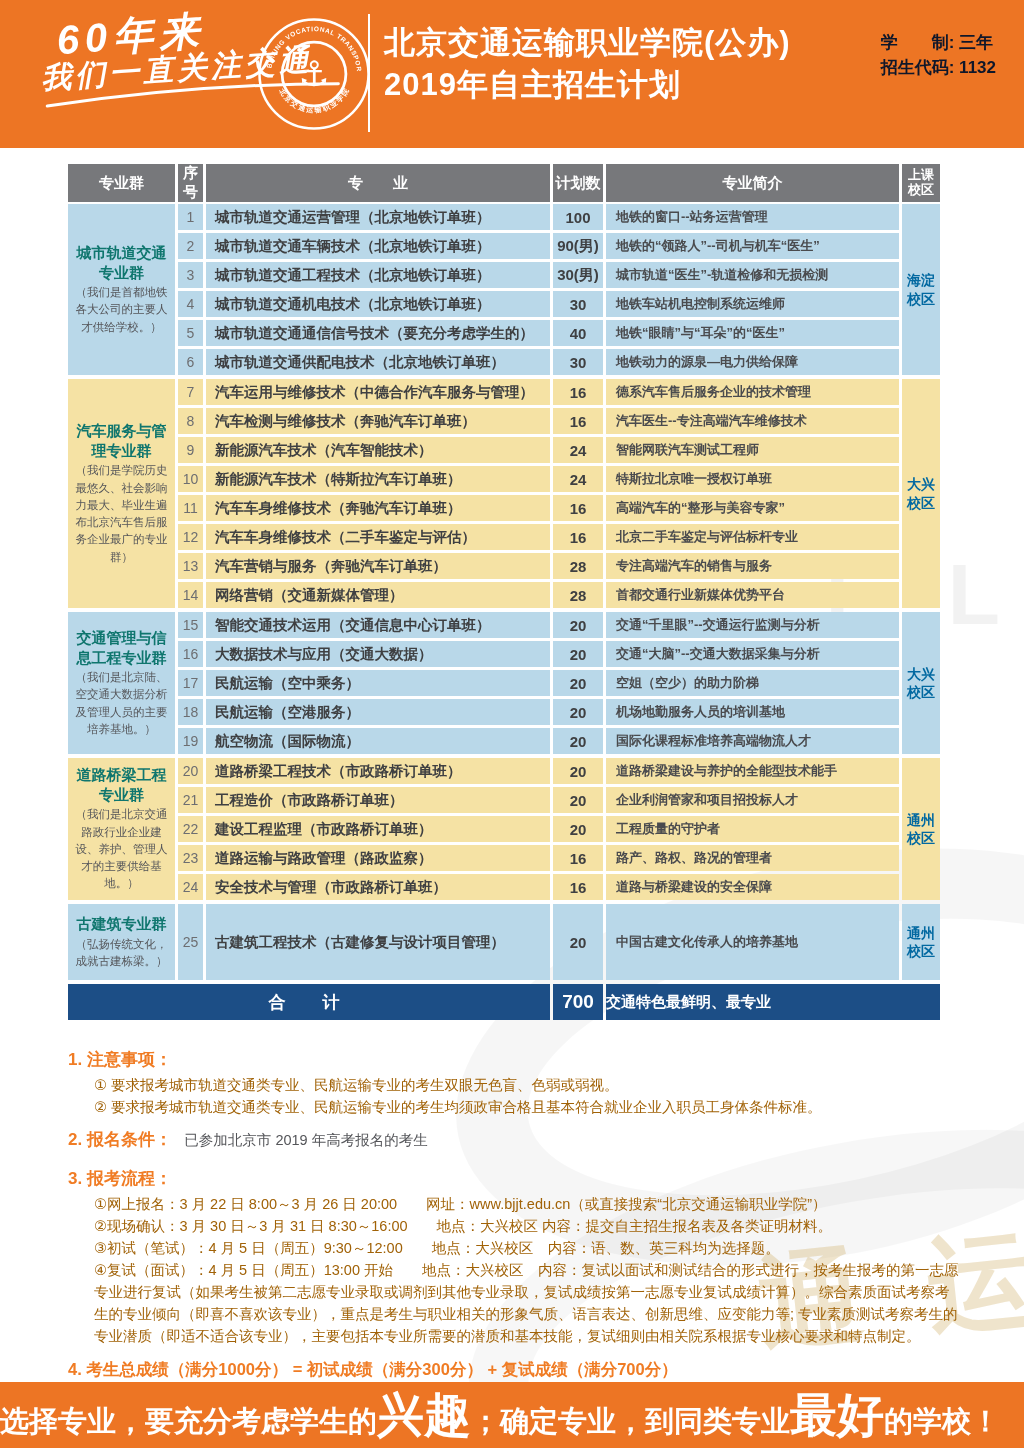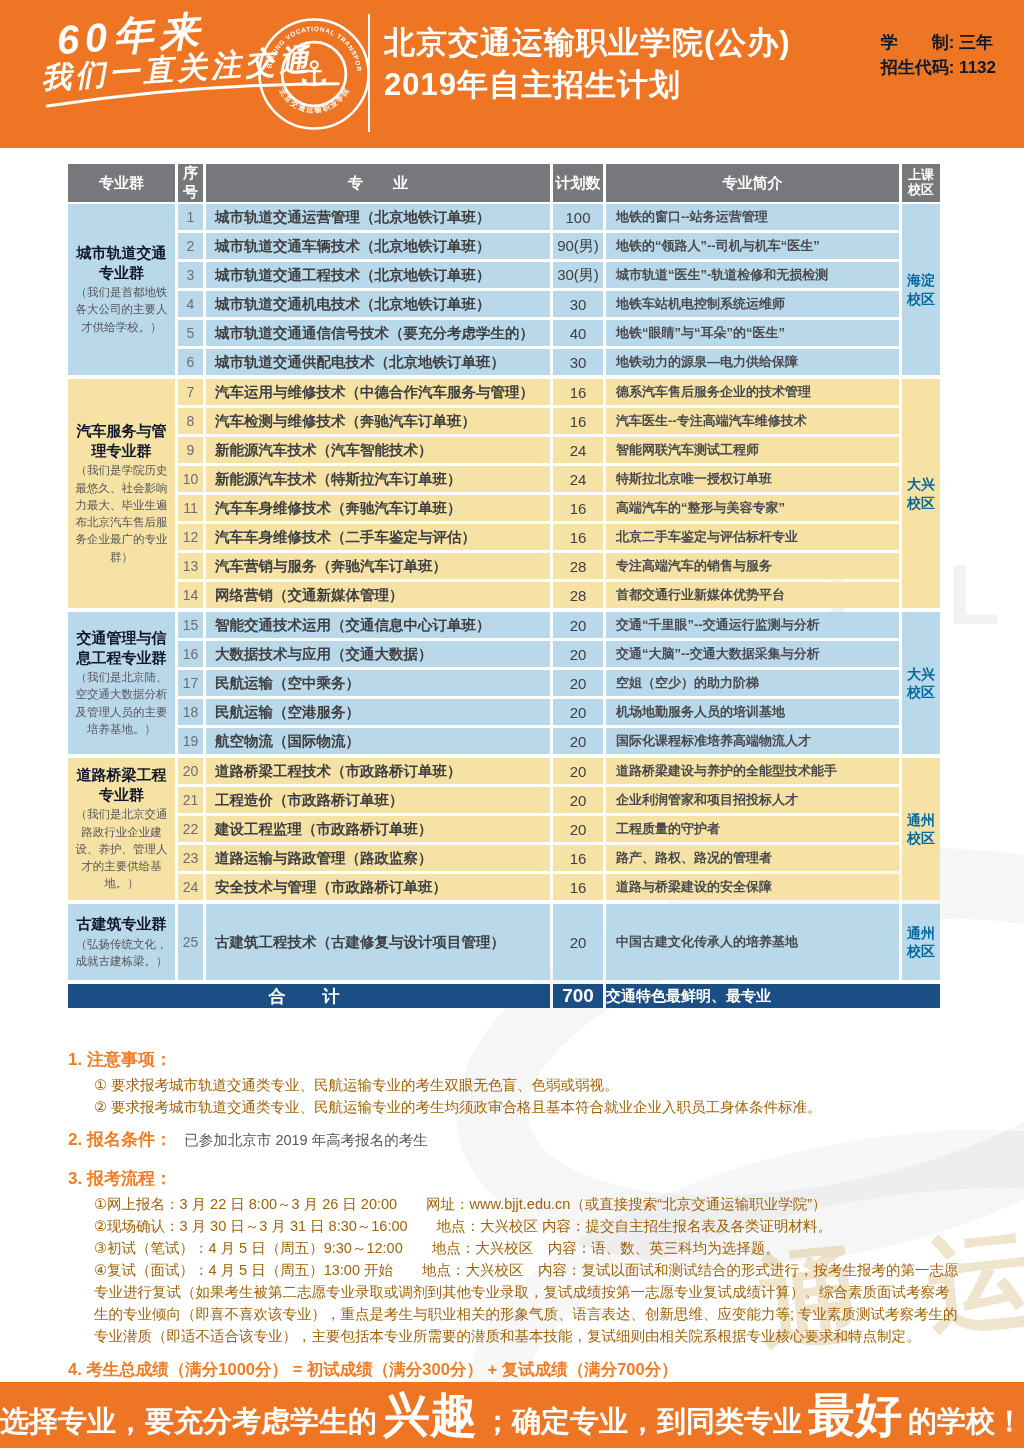--- a/index.html
+++ b/index.html
@@ -22,42 +22,42 @@
   .thead,.group,.total-row{display:grid;column-gap:3px;row-gap:3px;}
   .thead{grid-template-columns:107px 25px 344px 50px 293px 38px;height:36px;}
   .thead .hcell{background:#77787B;color:#fff;font-weight:bold;font-size:15px;display:flex;align-items:center;justify-content:center;text-align:center;}
   .thead .hcell.small{font-size:13px;line-height:1.15;padding:0 2px;}
   .group{grid-template-columns:107px 25px 344px 50px 293px 38px;margin-top:4px;grid-auto-rows:26px;}
   .group.tall{grid-auto-rows:76px;}
   .cell{display:flex;align-items:center;}
   .bg-blue{background:#B9D8E9;}
   .bg-yellow{background:#F5E2A4;}
   .group-label{flex-direction:column;justify-content:center;text-align:center;padding:3px 4px;grid-column:1;}
-  .g-name{font-weight:bold;font-size:15px;color:#0f172a;line-height:1.3;}
+  .g-name{font-weight:bold;font-size:15px;color:#0f766e;line-height:1.3;}
   .g-desc{font-size:11.5px;color:#55565A;margin-top:2px;line-height:1.5;}
   .c-index{grid-column:2;justify-content:center;color:#6D6E71;font-size:14px;}
   .c-major{grid-column:3;padding-left:9px;font-size:14.5px;font-weight:bold;color:#3F4042;}
-  .c-plan{grid-column:4;justify-content:center;font-size:15px;font-weight:normal;color:#3F4042;}
+  .c-plan{grid-column:4;justify-content:center;font-size:15px;font-weight:bold;color:#3F4042;}
   .c-intro{grid-column:5;padding-left:10px;font-size:13px;font-weight:bold;color:#4A4B4E;}
   .c-campus{grid-column:6;justify-content:center;text-align:center;font-size:14px;font-weight:bold;color:#0369a1;line-height:1.3;padding:16px 4px;}
-  .total-row{grid-template-columns:482px 50px 334px;height:24px;margin-top:4px;}
+  .total-row{grid-template-columns:482px 50px 334px;height:36px;margin-top:4px;}
   .total-row .tcell{background:#1C4E86;color:#fff;display:flex;align-items:center;}
   .t-label{justify-content:center;font-size:17px;font-weight:bold;letter-spacing:10px;}
   .t-plan{justify-content:center;font-size:19px;font-weight:bold;}
   .t-note{font-size:15px;font-weight:bold;}
   
   .notes{position:absolute;left:68px;top:1032px;width:892px;}
   .note-h{color:#F07C24;font-weight:bold;font-size:17px;margin:16px 0 3px 0;}
   .note-item{color:#a16207;font-size:14.5px;line-height:22px;margin-left:26px;}
   .note-inline{margin:10px 0 3px 0;}
   .note-inline .note-text{color:#55565A;font-size:14.5px;font-weight:normal;margin-left:8px;}
   .note-h.inline-h{display:inline;}
   .score-line{color:#F07C24;font-weight:bold;font-size:16.5px;margin-top:12px;}
   
-  .bottom-banner{position:absolute;left:0;bottom:0;width:1024px;height:66px;background:#ED7524;display:flex;align-items:baseline;justify-content:space-between;color:#fff;font-weight:bold;padding-top:0;}
+  .bottom-banner{position:absolute;left:0;bottom:0;width:1024px;height:66px;background:#ED7524;display:flex;align-items:baseline;justify-content:flex-start;color:#fff;font-weight:bold;padding-top:0;}
   .bottom-banner .b-norm{font-size:29px;line-height:66px;}
   .bottom-banner .b-big{font-size:47px;line-height:66px;}
   
   .wm{position:absolute;pointer-events:none;}
   .wm-band1{right:-190px;top:860px;width:620px;height:250px;border:72px solid rgba(0,0,0,0.035);border-radius:50%;transform:rotate(-12deg);}
   .wm-band2{right:-260px;top:1140px;width:700px;height:260px;border:60px solid rgba(0,0,0,0.03);border-radius:50%;transform:rotate(-10deg);}
   .wm-letters{right:-6px;top:545px;font-size:86px;font-weight:bold;color:rgba(0,0,0,0.05);letter-spacing:30px;}
   .wm-chars{right:-26px;bottom:86px;font-size:104px;font-weight:bold;color:rgba(214,184,120,0.38);transform:rotate(-6deg);letter-spacing:18px;white-space:nowrap;}
 </style>
 </head>

